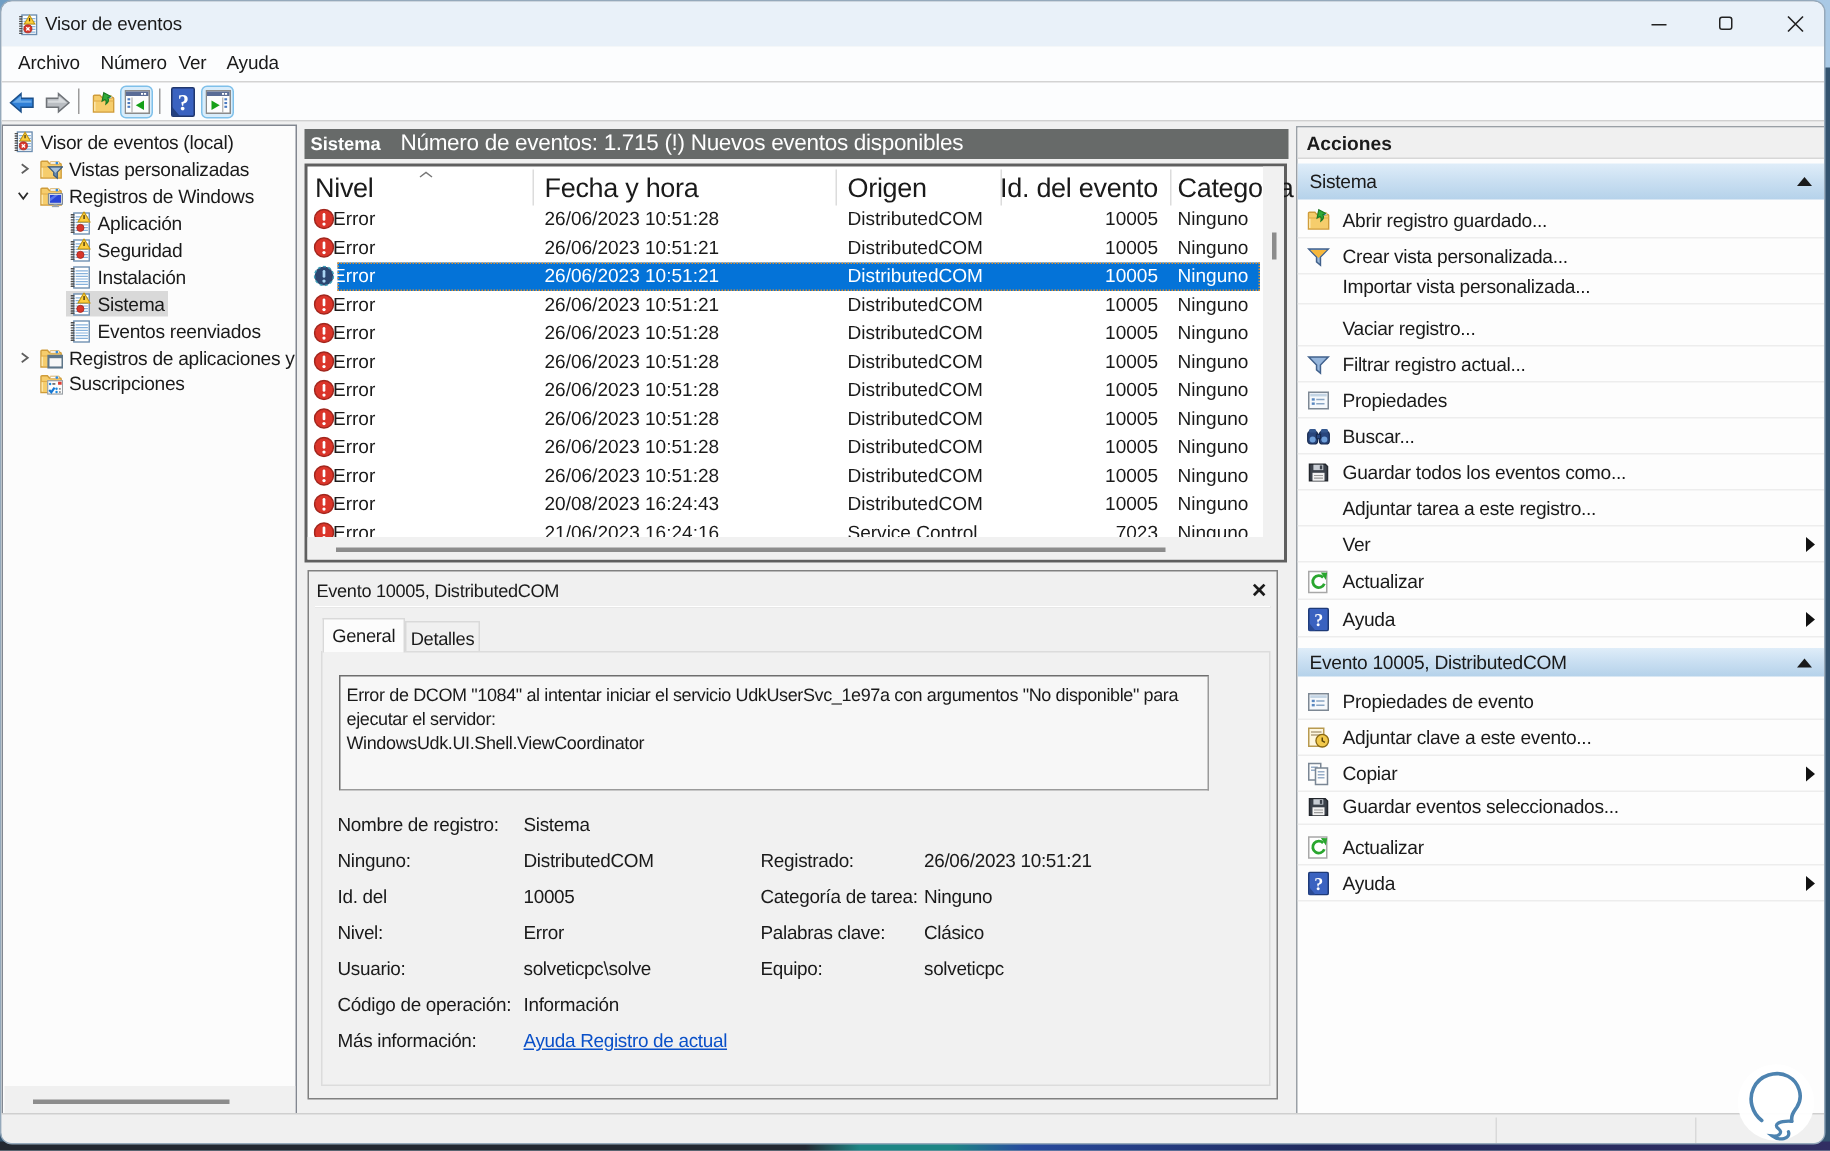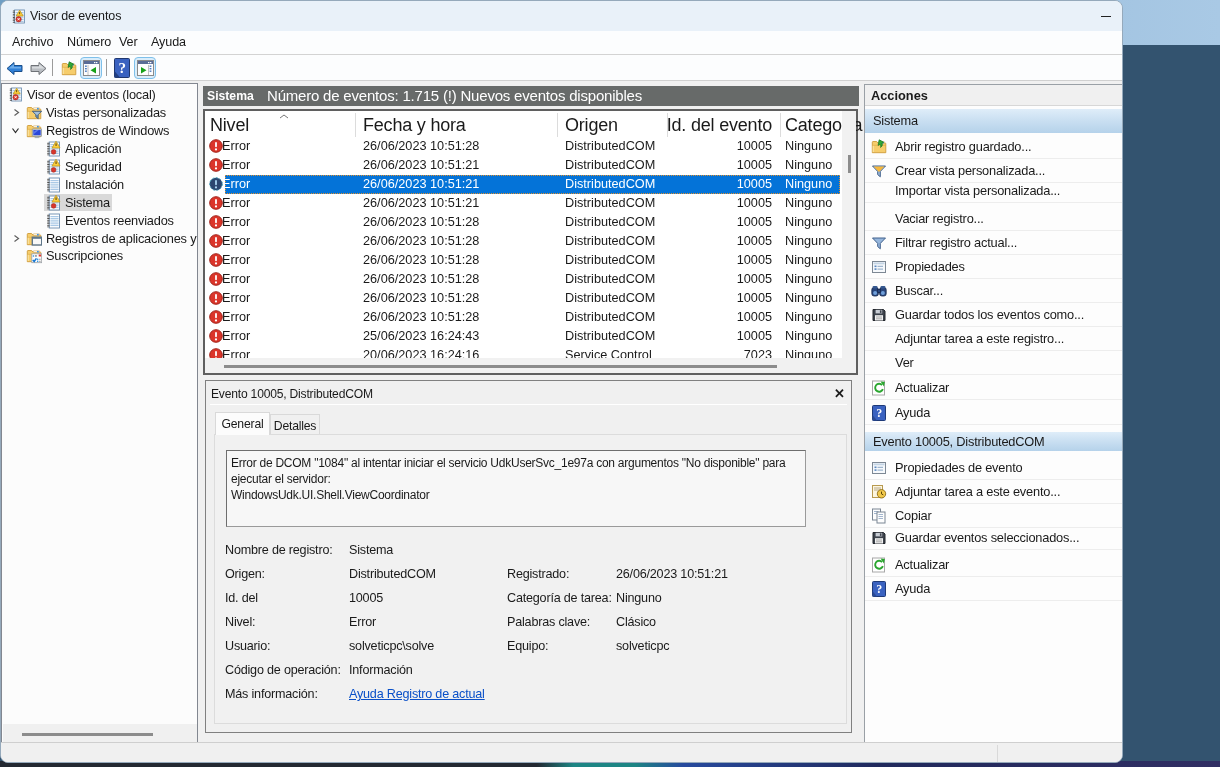--- a/index.html
+++ b/index.html
@@ -2,21 +2,21 @@
 <html><head>
 <meta charset="utf-8">
 <style>
   * { margin:0; padding:0; box-sizing:border-box; }
   html,body { width:1220px; height:767px; overflow:hidden; }
   body { font-family:"Liberation Sans", sans-serif; font-size:12px; color:#1a1a1a; background:#33536f; }
   .abs { position:absolute; }
   #bgtop { left:0; top:0; width:1220px; height:45px; background:linear-gradient(90deg,#6f9ec4,#a9c9e5); }
   #bgbot { left:0; top:761px; width:1220px; height:6px;
     background:linear-gradient(90deg,#232831 0%,#232831 44%,#1d8584 47%,#1d8584 52%,#274a9e 56%,#20295c 72%,#312e63 100%); }
-  #win { left:0; top:0; width:1123px; height:763px; background:#f0f0f0; border:1px solid #95a9bb; border-radius:8px; overflow:hidden; }
+  #win { left:0; top:0; width:1217px; height:763px; background:#f0f0f0; border:1px solid #95a9bb; border-radius:8px; overflow:hidden; }
   #titlebar { left:0; top:0; width:100%; height:30px; background:#e9f1f9; }
   #title-text { left:29px; top:0; height:30px; line-height:30px; font-size:12.5px; letter-spacing:-0.1px; }
   #menubar { left:0; top:30px; width:100%; height:23px; background:#fcfdfe; }
   .mitem { top:0; height:23px; line-height:23px; font-size:12.6px; letter-spacing:-0.1px; }
   #toolbar { left:0; top:53px; width:100%; height:27px; background:#fcfdfe; border-top:1px solid #d3d3d3; border-bottom:1px solid #d0d0d0; }
   .tsep { top:4px; width:1px; height:17px; background:#9b9b9b; }
   .hlbox { top:2px; width:22px; height:22px; background:#d9edfb; border:1px solid #7ec0ea; border-radius:4px; }
   #lpanel { left:0px; top:82px; width:197px; height:660px; background:#fcfcfc; border:1px solid #828790; overflow:hidden; }
   .trow { left:0; width:100%; height:18px; line-height:18px; font-size:12.8px; letter-spacing:-0.2px; white-space:nowrap; }
   #lhsb { left:1px; top:640px; width:194px; height:18px; background:#f0f0f0; }
@@ -495,33 +495,33 @@
 <div class="c abs" style="left:480px;width:87px;text-align:right;color:#1a1a1a">10005</div>
 <div class="c abs" style="left:580px;color:#1a1a1a">Ninguno</div>
 </div>
 <div class="erow abs" style="top:190px">
 <svg class="abs" style="left:4px;top:2px" width="14" height="14" viewBox="0 0 14 14">
             <circle cx="7" cy="7" r="6.3" fill="#db352a" stroke="#a2261d" stroke-width="1"></circle>
             <rect x="6.1" y="3" width="1.8" height="5.2" rx="0.9" fill="#fff"></rect>
             <circle cx="7" cy="10.4" r="1.1" fill="#fff"></circle>
           </svg>
 <div class="c abs" style="left:17px;color:#1a1a1a">Error</div>
-<div class="c abs" style="left:158px;color:#1a1a1a">25/06/2023 16:24:43</div>
+<div class="c abs" style="left:158px;color:#1a1a1a">20/08/2023 16:24:43</div>
 <div class="c abs" style="left:360px;color:#1a1a1a">DistributedCOM</div>
 <div class="c abs" style="left:480px;width:87px;text-align:right;color:#1a1a1a">10005</div>
 <div class="c abs" style="left:580px;color:#1a1a1a">Ninguno</div>
 </div>
 <div class="erow abs" style="top:209px">
 <svg class="abs" style="left:4px;top:2px" width="14" height="14" viewBox="0 0 14 14">
             <circle cx="7" cy="7" r="6.3" fill="#db352a" stroke="#a2261d" stroke-width="1"></circle>
             <rect x="6.1" y="3" width="1.8" height="5.2" rx="0.9" fill="#fff"></rect>
             <circle cx="7" cy="10.4" r="1.1" fill="#fff"></circle>
           </svg>
 <div class="c abs" style="left:17px;color:#1a1a1a">Error</div>
-<div class="c abs" style="left:158px;color:#1a1a1a">20/06/2023 16:24:16</div>
+<div class="c abs" style="left:158px;color:#1a1a1a">21/06/2023 16:24:16</div>
 <div class="c abs" style="left:360px;color:#1a1a1a">Service Control</div>
 <div class="c abs" style="left:480px;width:87px;text-align:right;color:#1a1a1a">7023</div>
 <div class="c abs" style="left:580px;color:#1a1a1a">Ninguno</div>
 </div>
     </div>
     <div id="vsb" class="abs">
         <div id="vsb-th" class="abs"></div>
       </div>
     <div id="hsb" class="abs">
         <div id="hsb-th" class="abs"></div>
@@ -533,21 +533,21 @@
     <div id="dgroove" class="abs"></div>
     <div id="tab1" class="tab abs">General</div>
     <div id="tab2" class="tab abs">Detalles</div>
     <div id="tabpage" class="abs">
       <div id="msgbox" class="abs">Error de DCOM "1084" al intentar iniciar el servicio UdkUserSvc_1e97a con argumentos "No disponible" para ejecutar el servidor:<br>WindowsUdk.UI.Shell.ViewCoordinator</div>
 <div class="frow abs" style="top:107px">
 <span class="flab abs" style="left:10px">Nombre de registro:</span>
 <span class="fval abs" style="left:134px">Sistema</span>
 </div>
 <div class="frow abs" style="top:131px">
-<span class="flab abs" style="left:10px">Origen:</span>
+<span class="flab abs" style="left:10px">Ninguno:</span>
 <span class="fval abs" style="left:134px">DistributedCOM</span>
 <span class="flab abs" style="left:292px">Registrado:</span>
 <span class="fval abs" style="left:401px">26/06/2023 10:51:21</span>
 </div>
 <div class="frow abs" style="top:155px">
 <span class="flab abs" style="left:10px">Id. del</span>
 <span class="fval abs" style="left:134px">10005</span>
 <span class="flab abs" style="left:292px">Categoría de tarea:</span>
 <span class="fval abs" style="left:401px">Ninguno</span>
 </div>
@@ -685,21 +685,21 @@
 <span>Propiedades de evento</span>
 </div>
 <div class="arow abs" style="top:395.0px">
 <svg class="abs" style="left:6px;top:4px" width="16" height="16" viewBox="0 0 16 16">
           <rect x="1.5" y="1.5" width="10" height="12" fill="#fdf6e0" stroke="#b89a50" stroke-width="1"></rect>
           <line x1="3" y1="4" x2="10" y2="4" stroke="#b0a080" stroke-width="0.9"></line>
           <line x1="3" y1="6" x2="10" y2="6" stroke="#b0a080" stroke-width="0.9"></line>
           <circle cx="10.5" cy="9.8" r="4.2" fill="#f2c94c" stroke="#8a6914" stroke-width="0.9"></circle>
           <path d="M10.5,7.6 V9.9 L12.3,10.9" fill="none" stroke="#5a4408" stroke-width="1"></path>
         </svg>
-<span>Adjuntar tarea a este evento...</span>
+<span>Adjuntar clave a este evento...</span>
 </div>
 <div class="arow abs" style="top:418.5px">
 <svg class="abs" style="left:6px;top:4px" width="16" height="16" viewBox="0 0 16 16">
           <rect x="1.5" y="1" width="8" height="11" fill="#fdfdfd" stroke="#7a8694" stroke-width="1"></rect>
           <line x1="3" y1="3.5" x2="7.5" y2="3.5" stroke="#98aec8" stroke-width="0.9"></line>
           <line x1="3" y1="5.5" x2="7.5" y2="5.5" stroke="#98aec8" stroke-width="0.9"></line>
           <rect x="6" y="4" width="8" height="11" fill="#fdfdfd" stroke="#7a8694" stroke-width="1"></rect>
           <line x1="7.5" y1="6.5" x2="12" y2="6.5" stroke="#98aec8" stroke-width="0.9"></line>
           <line x1="7.5" y1="8.5" x2="12" y2="8.5" stroke="#98aec8" stroke-width="0.9"></line>
           <line x1="7.5" y1="10.5" x2="12" y2="10.5" stroke="#98aec8" stroke-width="0.9"></line>

